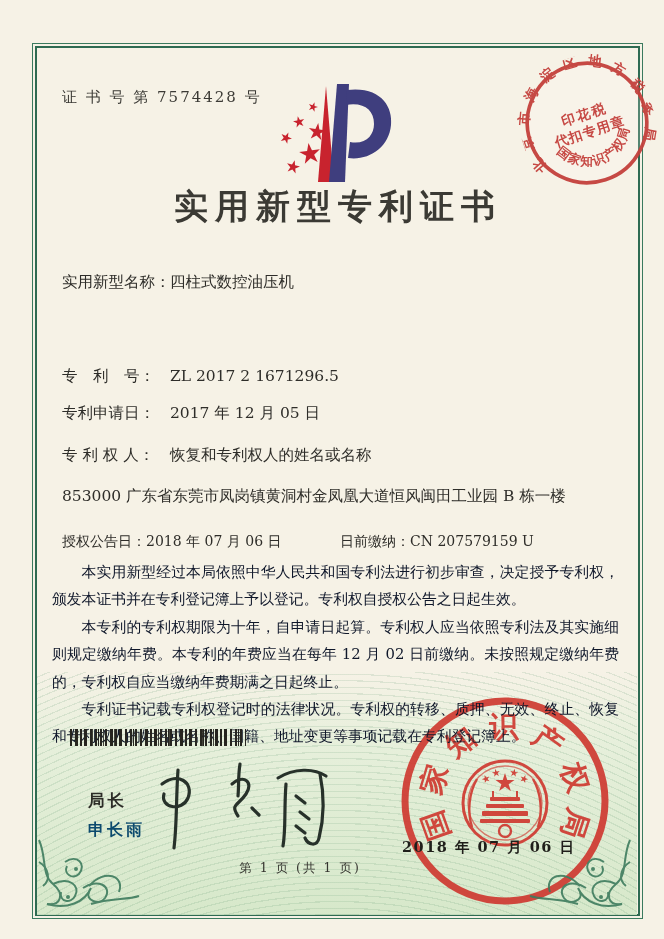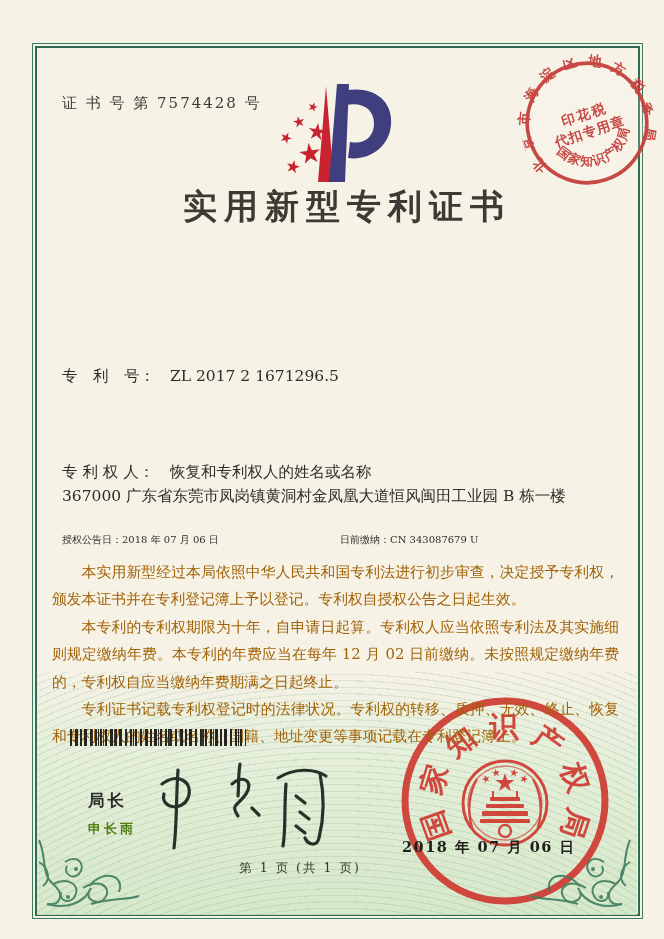--- a/index.html
+++ b/index.html
@@ -9,45 +9,45 @@
   
   .border-outer{position:absolute;left:32px;top:43px;width:609px;height:874px;
         border:1px solid #3a7a5e;}
   .border-inner{position:absolute;left:2px;top:2px;right:2px;bottom:2px;
         border:2.5px solid #2e6b52;}
   
   .guilloche{position:absolute;left:37px;top:672px;width:600px;height:243px;z-index:0;
         background:
           repeating-radial-gradient(circle at 50% 290%, rgba(92,150,110,0.16) 0 1.2px, rgba(92,150,110,0) 1.2px 6.5px),
           linear-gradient(to bottom, rgba(222,238,213,0) 0%, rgba(222,238,213,0.65) 30%, rgba(211,231,199,0.9) 100%);}
-  .cert-number{position:absolute;left:62px;top:94px;font-size:15px;letter-spacing:2px;color:#3b3a35;z-index:2;}
+  .cert-number{position:absolute;left:62px;top:88px;font-size:15px;letter-spacing:2px;color:#3b3a35;z-index:2;}
   .logo{position:absolute;left:266px;top:80px;width:132px;height:110px;z-index:2;}
   .tax-stamp{position:absolute;left:520px;top:56px;width:134px;height:134px;z-index:3;
         transform:rotate(-18deg);opacity:.95;}
-  .title{position:absolute;left:42px;top:184px;width:610px;text-align:center;
+  .title{position:absolute;left:33px;top:184px;width:610px;text-align:center;
         font-size:34px;font-weight:600;letter-spacing:7px;color:#3b3a34;z-index:2;}
   .field-row{position:absolute;left:62px;width:560px;display:flex;font-size:15.5px;
         line-height:25px;color:#2e2d29;z-index:2;}
   .field-label{flex:none;width:108px;white-space:pre;}
   .field-value{flex:1;}
-  .row-0{top:270px}.row-1{top:324px}.row-2{top:364px}.row-3{top:401px}.row-4{top:460px}.row-5{top:484px}
-  .grant-row{position:absolute;left:62px;top:533px;width:560px;font-size:10px;z-index:2;}
+  .row-0{top:270px}.row-1{top:324px}.row-2{top:364px}.row-3{top:401px}.row-4{top:443px}.row-5{top:484px}
+  .grant-row{position:absolute;left:62px;top:533px;width:560px;font-size:14px;z-index:2;}
   .grant-number{position:absolute;left:278px;top:0;}
   .paragraphs{position:absolute;left:52px;top:558px;width:567px;z-index:2;}
   .paragraphs p{margin:0;font-size:14.8px;line-height:27.4px;text-indent:2em;
-        text-align:justify;color:#a16207;}
+        text-align:justify;color:#0f172a;}
   .barcode{position:absolute;left:70px;top:729px;width:176px;height:17px;z-index:2;
         background:
           repeating-linear-gradient(90deg,#26251f 0 2px,transparent 2px 5px),
           repeating-linear-gradient(90deg,#26251f 0 1px,transparent 1px 7px),
           repeating-linear-gradient(90deg,rgba(38,37,31,.85) 0 1px,transparent 1px 11px);}
   .sig-title{position:absolute;left:88px;top:790px;font-family:Liberation Sans, sans-serif;
         font-size:16.5px;font-weight:bold;letter-spacing:3px;color:#2c2c27;z-index:2;}
   .sig-name{position:absolute;left:88px;top:820px;font-family:"DejaVu Sans","Liberation Sans",sans-serif;
-        font-size:13px;font-weight:bold;letter-spacing:3px;color:#4d7c0f;z-index:2;}
+        font-size:16px;font-weight:bold;letter-spacing:3px;color:#0c4a6e;z-index:2;}
   .sig-hand{position:absolute;left:148px;top:754px;width:200px;height:100px;z-index:2;}
   .seal{position:absolute;left:398px;top:694px;width:214px;height:214px;z-index:1;opacity:.92;}
   .seal-date{position:absolute;left:402px;top:838px;font-size:14.5px;font-weight:bold;
         letter-spacing:1.5px;color:#1f1e1a;z-index:2;}
   .footer{position:absolute;left:0;top:860px;width:600px;text-align:center;
         font-size:12.5px;letter-spacing:2px;color:#35342f;z-index:2;}
   .flourish{position:absolute;width:112px;height:112px;z-index:1;}
   .flourish-left{left:31px;top:800px;}
   .flourish-right{left:526px;top:800px;transform:scaleX(-1);}
 </style>
@@ -89,35 +89,43 @@
     </text>
     <text x="0" y="-4" text-anchor="middle" font-size="13" font-weight="bold" fill="#c4403c" letter-spacing="2">印花税</text>
     <text x="0" y="13" text-anchor="middle" font-size="13" font-weight="bold" fill="#c4403c" letter-spacing="1">代扣专用章</text>
     <text font-size="12" fill="#c4403c" font-weight="bold">
       <textPath href="#taxArcBot" startOffset="4" textLength="90" lengthAdjust="spacing">国家知识产权局</textPath>
     </text>
   </svg>
 
   <div class="title">实用新型专利证书</div>
 
+  <div class="field-row row-0">
+    <span class="field-label">实用新型名称：</span>
+    <span class="field-value">四柱式数控油压机</span>
+  </div>
   <div class="field-row row-2">
     <span class="field-label">专　利　号：</span>
     <span class="field-value">ZL 2017 2 1671296.5</span>
   </div>
+  <div class="field-row row-3">
+    <span class="field-label">专利申请日：</span>
+    <span class="field-value">2017 年 12 月 05 日</span>
+  </div>
   <div class="field-row row-4">
     <span class="field-label">专 利 权 人：</span>
     <span class="field-value">恢复和专利权人的姓名或名称</span>
   </div>
   <div class="field-row row-5">
-    <span class="field-value">367000 广东省东莞市凤岗镇黄洞村金凤凰大道恒风闽田工业园 B 栋一楼</span>
+    <span class="field-value">853000 广东省东莞市凤岗镇黄洞村金凤凰大道恒风闽田工业园 B 栋一楼</span>
   </div>
 
   <div class="grant-row">
     <span>授权公告日：</span><span>2018 年 07 月 06 日</span>
-    <span class="grant-number"><span>日前缴纳：</span><span>CN 343087679 U</span></span>
+    <span class="grant-number"><span>日前缴纳：</span><span>CN 207579159 U</span></span>
   </div>
 
   <div class="paragraphs">
     <p>本实用新型经过本局依照中华人民共和国专利法进行初步审查，决定授予专利权，颁发本证书并在专利登记簿上予以登记。专利权自授权公告之日起生效。</p>
     <p>本专利的专利权期限为十年，自申请日起算。专利权人应当依照专利法及其实施细则规定缴纳年费。本专利的年费应当在每年 12 月 02 日前缴纳。未按照规定缴纳年费的，专利权自应当缴纳年费期满之日起终止。</p>
     <p>专利证书记载专利权登记时的法律状况。专利权的转移、质押、无效、终止、恢复和专利权人的姓名或名称、国籍、地址变更等事项记载在专利登记簿上。</p>
   </div>
 
   <div class="barcode"></div>
 

